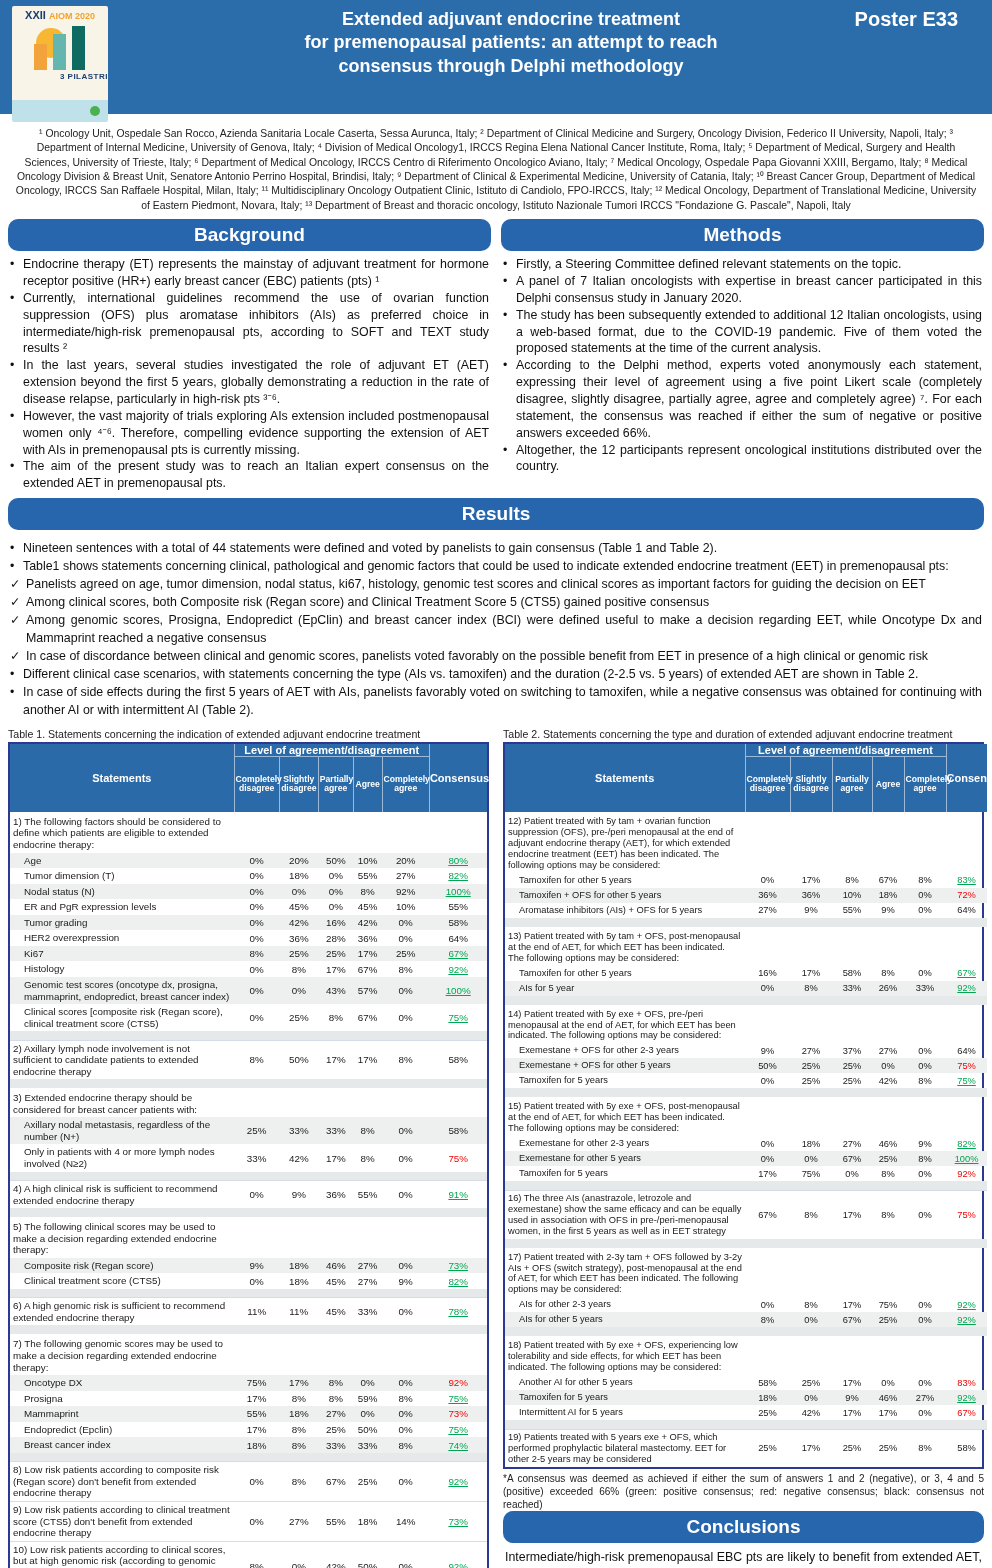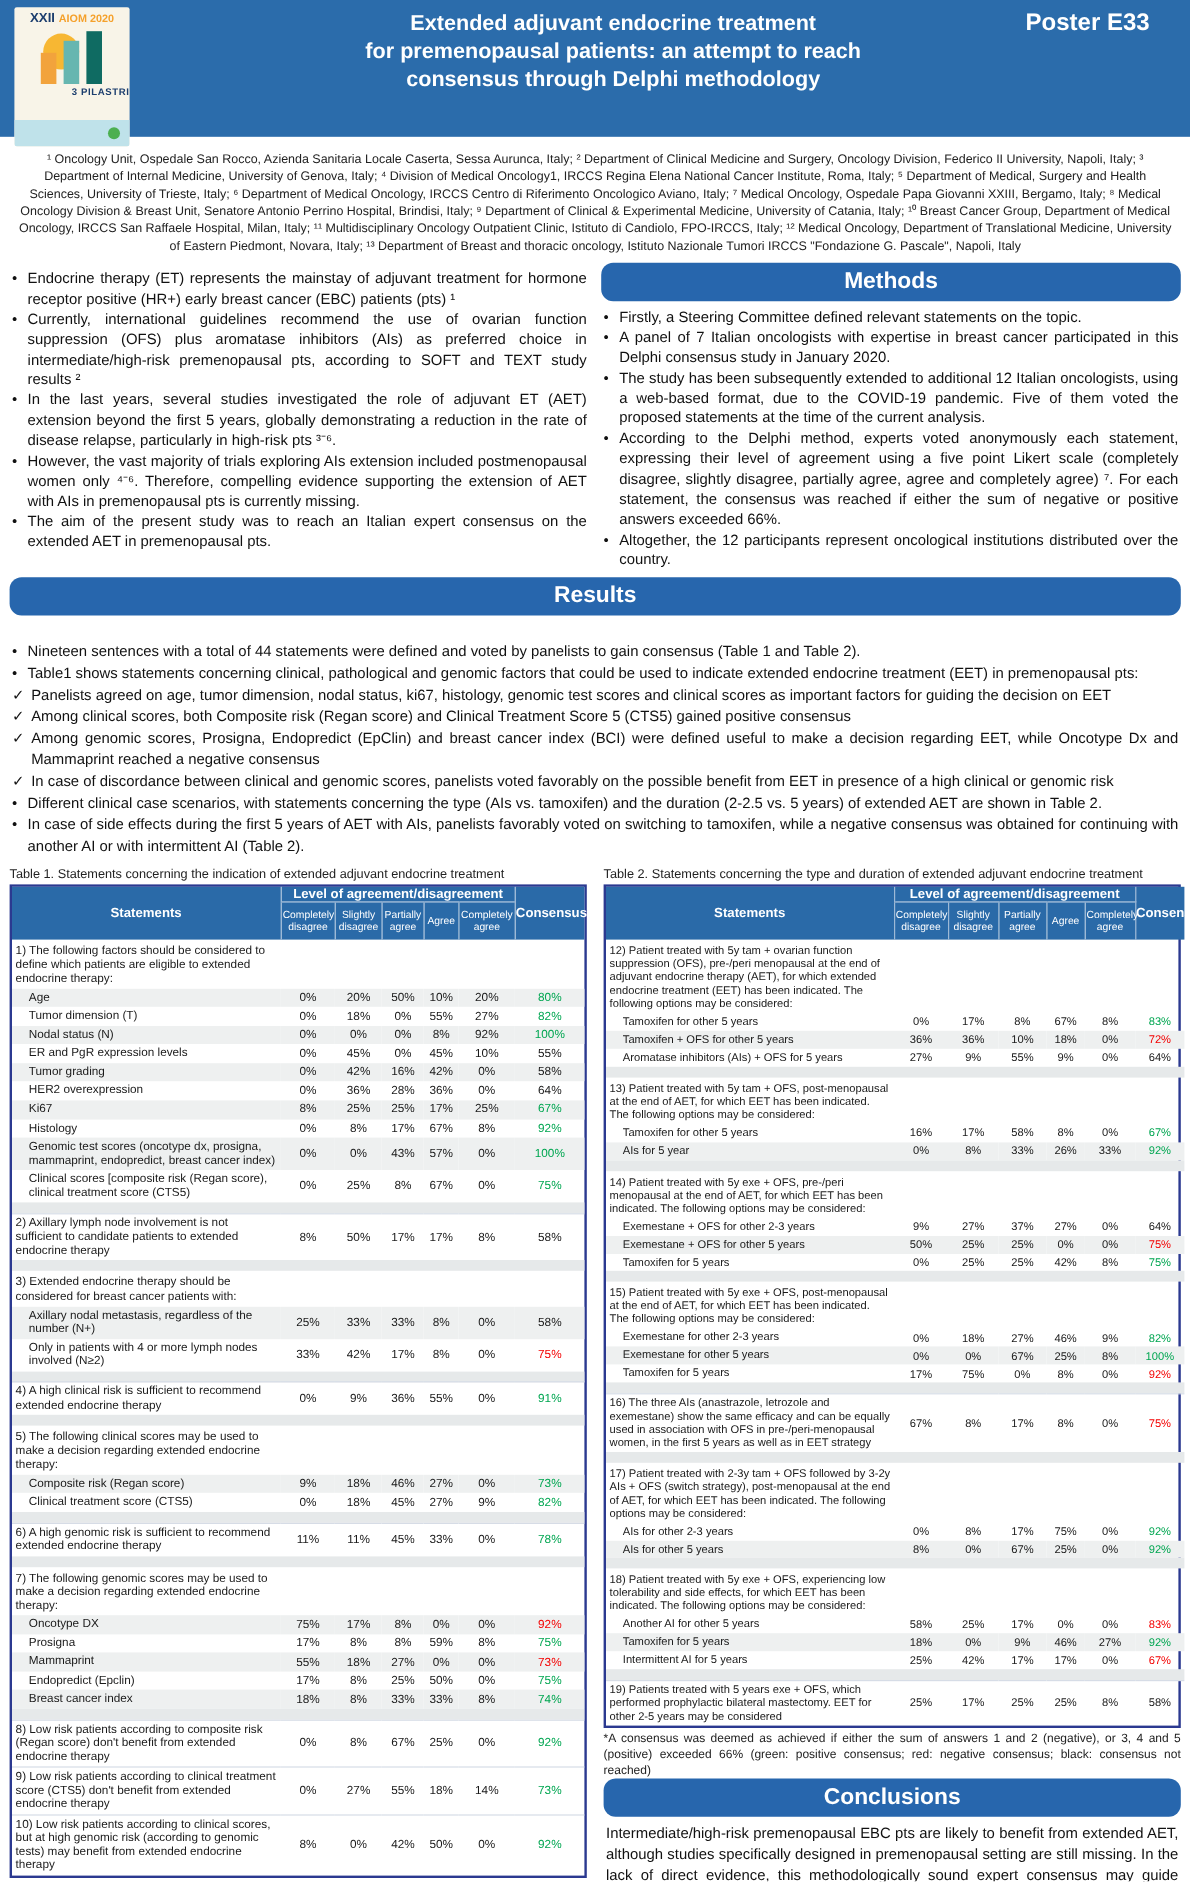--- a/index.html
+++ b/index.html
@@ -31,47 +31,47 @@
 
   
   .secbar { background:#2766ad; border-radius:10px; color:#fff; font-weight:bold; text-align:center; font-size:19px; padding:5px 0; }
   .two-col { display:flex; gap:10px; padding:6px 8px 0 8px; }
   .col { flex:1; }
   .bullets { padding:5px 2px 0 2px; }
   .bullet-row { display:flex; font-size:12.4px; line-height:1.36; color:#111; }
   .bullet-row .marker { width:13px; flex:none; }
   .bullet-row.check .marker { width:16px; }
   .bullet-row .btext { flex:1; text-align:justify; }
-  .results-bar { margin:6px 8px 16px 8px; }
+  .results-bar { margin:6px 8px 4px 8px; }
   .results-bullets { padding:6px 10px 0 10px; }
   .results-bullets .bullet-row { font-size:12.4px; line-height:1.45; }
 
   
   .tables-row { display:flex; gap:14px; padding:4px 8px 0 8px; align-items:flex-start; }
   .tcol { flex:1; min-width:0; }
   .caption { font-size:10.6px; color:#222; margin:4px 0 2px 0; }
   .tablebox { border:2px solid #2b3990; }
   table.ctable { width:100%; border-collapse:collapse; table-layout:fixed; }
   .ctable th { background:#2a6aa8; color:#fff; font-weight:bold; vertical-align:middle; }
   .ctable .h-stmt { font-size:11px; }
   .ctable .h-loa { font-size:11px; border-left:1px solid #9db9d6; }
   .ctable .h-cons { font-size:11px; border-left:1px solid #9db9d6; }
-  .ctable .h-sub { font-size:8.6px; font-weight:normal; border-left:1px solid #9db9d6; border-top:1px solid #9db9d6; padding:6px 1px; line-height:1.1; }
+  .ctable .h-sub { font-size:8.6px; font-weight:bold; border-left:1px solid #9db9d6; border-top:1px solid #9db9d6; padding:18px 1px; line-height:1.1; }
   .ctable td { vertical-align:middle; padding:2px 3px; }
   .ctable td.lbl { font-size:9.8px; line-height:1.18; text-align:left; }
   .ctable td.lbl.ind { padding-left:14px; }
   .ctable td.val { font-size:9.8px; text-align:center; }
   .ctable td.cons { font-size:9.8px; text-align:center; font-weight:normal; }
   .ctable tr.shade td { background:#eef0f0; }
   .ctable tr.spacer td { background:#e6e9ea; height:9px; padding:0; }
   .ctable tr.statement td { border-top:1px solid #d6dce6; }
   .ctable tr.group td { padding-top:4px; }
   .t2 .ctable td.lbl { font-size:9.3px; }
   .t2 .ctable td.val, .t2 .ctable td.cons { font-size:9.3px; }
-  .c-green { color:#00a651; }
+  .c-green { color:#00a651;text-decoration:underline; }
   .c-red { color:#f30000; }
   .c-black { color:#1a1a1a; }
   .footnote { font-size:10px; color:#222; line-height:1.3; margin-top:3px; text-align:justify; }
 
   
   .conc { font-size:12.4px; line-height:1.42; text-align:justify; padding:6px 2px; color:#111; }
 </style>
 </head>
 <body>
 
@@ -100,20 +100,23 @@
     </div>
     <div class="badge">Poster E33</div>
   </header>
 
   <section class="authors">
     <p class="affil">¹ Oncology Unit, Ospedale San Rocco, Azienda Sanitaria Locale Caserta, Sessa Aurunca, Italy; ² Department of Clinical Medicine and Surgery, Oncology Division, Federico II University, Napoli, Italy; ³ Department of Internal Medicine, University of Genova, Italy; ⁴ Division of Medical Oncology1, IRCCS Regina Elena National Cancer Institute, Roma, Italy; ⁵ Department of Medical, Surgery and Health Sciences, University of Trieste, Italy; ⁶ Department of Medical Oncology, IRCCS Centro di Riferimento Oncologico Aviano, Italy; ⁷ Medical Oncology, Ospedale Papa Giovanni XXIII, Bergamo, Italy; ⁸ Medical Oncology Division &amp; Breast Unit, Senatore Antonio Perrino Hospital, Brindisi, Italy; ⁹ Department of Clinical &amp; Experimental Medicine, University of Catania, Italy; ¹⁰ Breast Cancer Group, Department of Medical Oncology, IRCCS San Raffaele Hospital, Milan, Italy; ¹¹ Multidisciplinary Oncology Outpatient Clinic, Istituto di Candiolo, FPO-IRCCS, Italy; ¹² Medical Oncology, Department of Translational Medicine, University of Eastern Piedmont, Novara, Italy; ¹³ Department of Breast and thoracic oncology, Istituto Nazionale Tumori IRCCS "Fondazione G. Pascale", Napoli, Italy</p>
   </section>
 
   <div class="two-col">
     <div class="col">
+      <div class="secbar">
+        <span>Background</span>
+      </div>
       <div class="bullets">
           <div class="bullet-row dot">
             <span class="marker">•</span>
             <span class="btext">Endocrine therapy (ET) represents the mainstay of adjuvant treatment for hormone receptor positive (HR+) early breast cancer (EBC) patients (pts) ¹</span>
           </div>
           <div class="bullet-row dot">
             <span class="marker">•</span>
             <span class="btext">Currently, international guidelines recommend the use of ovarian function suppression (OFS) plus aromatase inhibitors (AIs) as preferred choice in intermediate/high-risk premenopausal pts, according to SOFT and TEXT study results ²</span>
           </div>
           <div class="bullet-row dot">

